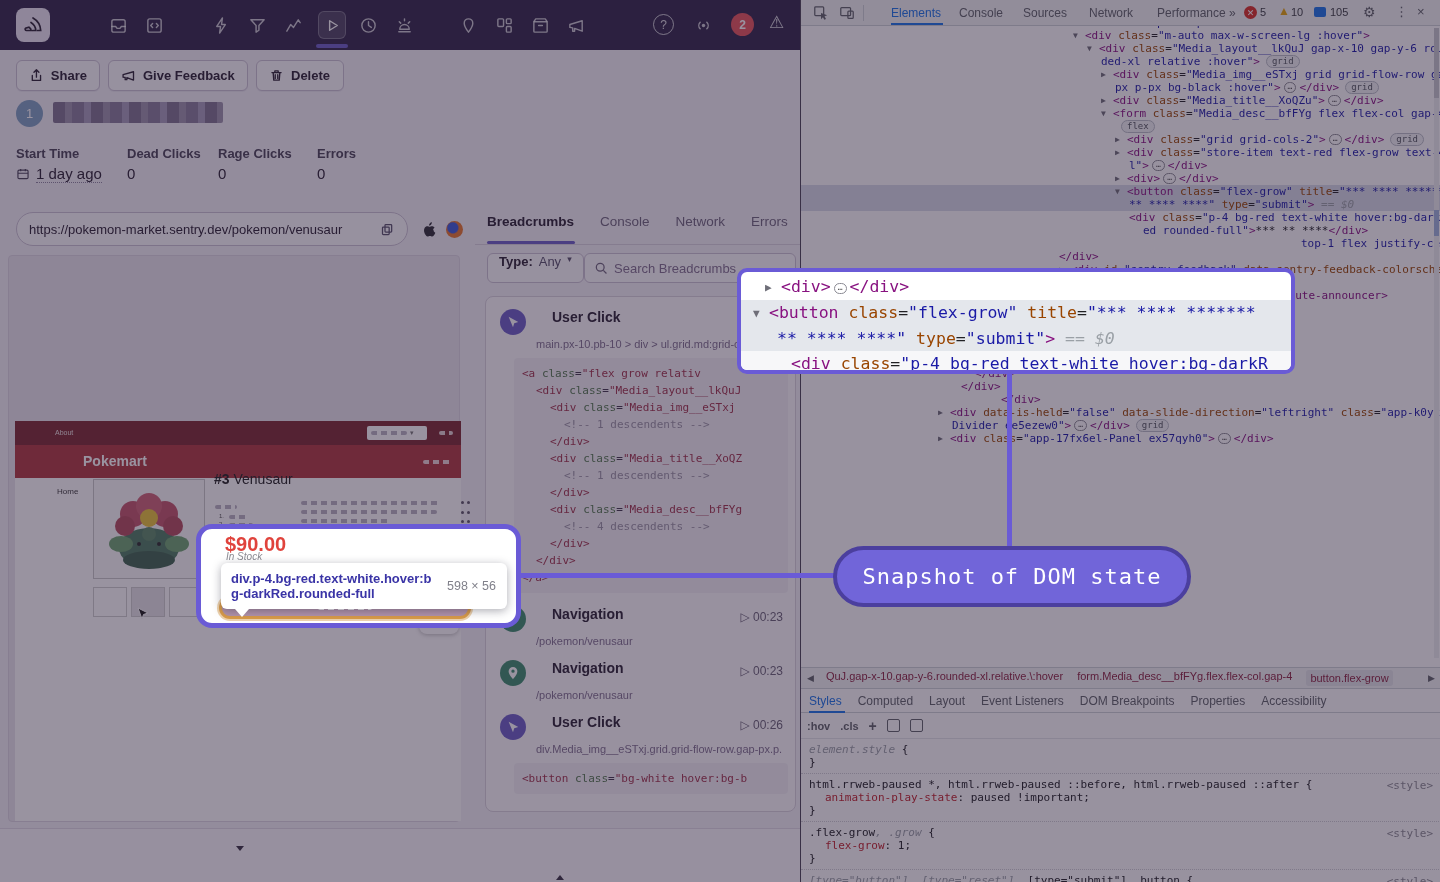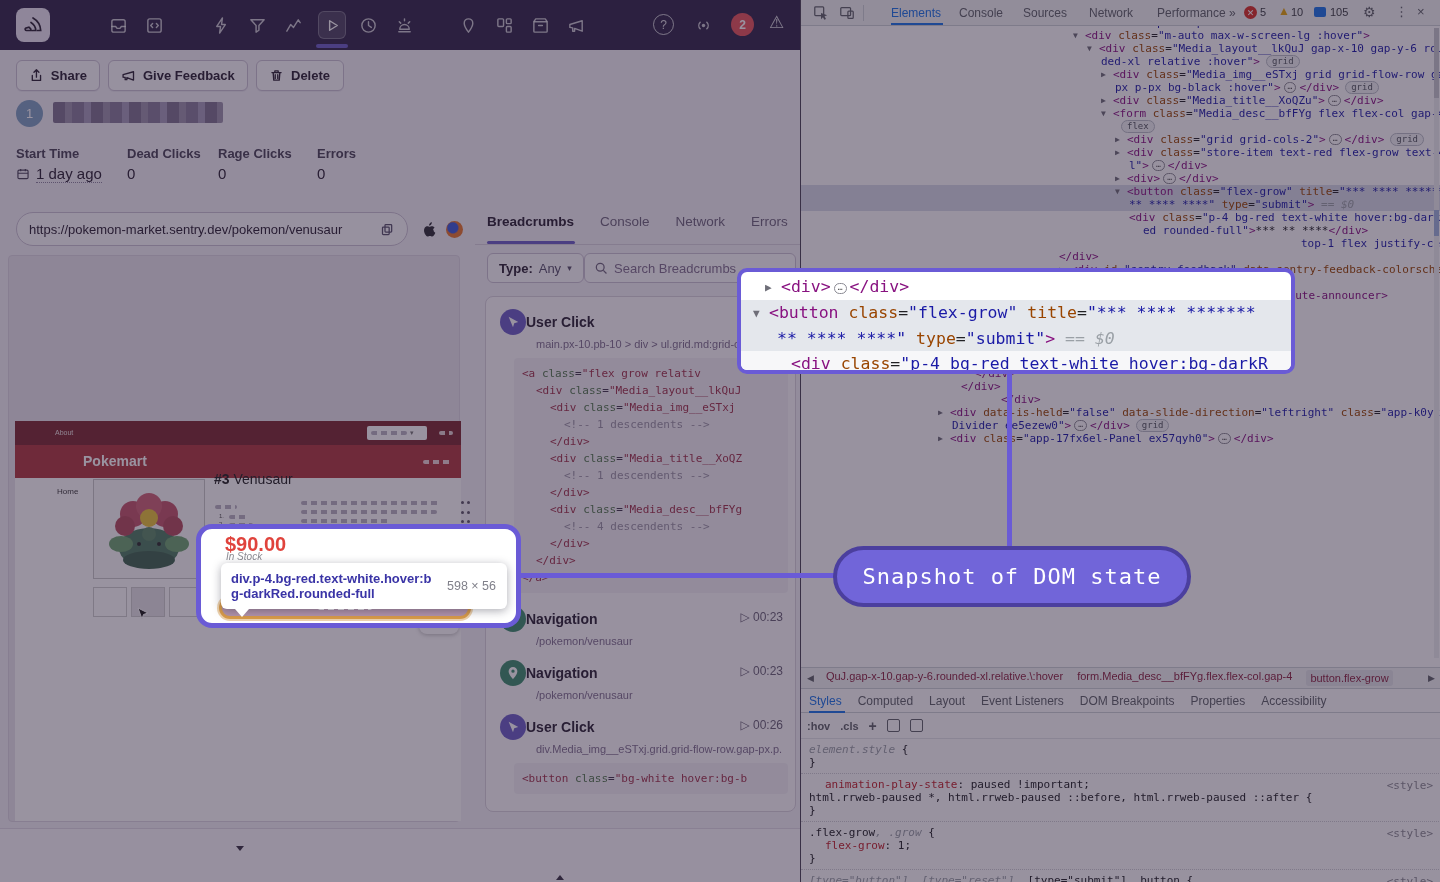--- a/index.html
+++ b/index.html
@@ -76,28 +76,28 @@
 #cursor{left:122px;top:186px}
 #chatbox{left:404px;top:183px;width:40px;height:30px;background:#fff;border-radius:8px;box-shadow:0 1px 4px rgba(0,0,0,.25)}
 
 #dragdots{left:461px;top:501px;width:10px;height:26px;display:grid;grid-template-columns:3px 3px;gap:3px}
 #dragdots i{width:3px;height:3px;border-radius:50%;background:#5d5668}
 
 #bc-tabs{left:487px;top:214px;width:313px;height:30px;display:flex;gap:26px;font-size:13.5px;color:#6F667D;white-space:nowrap}
 #bc-tabs .tab.active{color:#2B2233;font-weight:bold}
 #bc-tabline{left:475px;top:244px;width:325px;height:1px;background:#D9D4DF}
 #bc-underline{left:487px;top:241px;width:88px;height:3px;background:#6C5FC7;border-radius:2px}
-#type-pill{left:487px;top:253px;height:30px;background:#FCFBFD;border:1px solid #CBC3D4;border-radius:6px;display:flex;align-items:center;gap:6px;padding:0 11px;font-size:13px;color:#2B2233}
+#type-pill{left:487px;top:253px;height:30px;background:#FCFBFD;border:1px solid #CBC3D4;border-radius:6px;display:flex;gap:6px;padding:0 11px;font-size:13px;color:#2B2233}
 #search-pill{left:584px;top:253px;width:212px;height:30px;background:#FCFBFD;border:1px solid #CBC3D4;border-radius:6px;display:flex;align-items:center;gap:6px;padding:0 9px}
 #search-pill svg{width:14px;height:14px;stroke:#6F667D;fill:none;stroke-width:1.6}
 #search-pill input{border:0;outline:0;background:transparent;font-size:13px;color:#2B2233;width:160px;font-family:"Liberation Sans",sans-serif}
 #search-pill input::placeholder{color:#80708F}
 #evlist{left:485px;top:296px;width:311px;height:516px;background:#FDFCFE;border:1px solid #D9D3DE;border-radius:8px;overflow:hidden;padding:12px 0 0 0}
 .ev{position:relative;padding:0 12px 0 14px;margin-bottom:13px}
-.ev-head{display:flex;align-items:center;gap:0}
+.ev-head{display:flex;gap:26px}
 .ev-ic{width:26px;height:26px;border-radius:50%;display:flex;align-items:center;justify-content:center;flex:none}
 .ev-ic svg{width:14px;height:14px;fill:#fff}
 .ic-click{background:#6C5FC7}.ic-nav{background:#3E8E6E}
 .ev-title{font-size:14px;font-weight:bold;color:#2B2233}
 .ev-sub{font-size:11px;color:#80708F;margin:3px 0 0 36px;white-space:nowrap;overflow:hidden}
 .ev-time{position:absolute;right:12px;top:4px;font-size:12px;color:#6B6377}
 .codeblock{margin:8px 0 0 14px;width:274px;background:#F3F0F6;border-radius:4px;padding:7px 8px;overflow:hidden}
 
 #player{left:0;top:828px;width:800px;height:54px;background:#FBFAFD;border-top:1px solid #E1DCE6}
 
@@ -555,22 +555,22 @@
       <span class="fico"></span>
       <span class="fico"></span>
     </div>
 
     <div id="rules">
         <div class="rule">
           <div class="trow" style="padding-left: 0px;"><span class="tk-dim">element.style</span><span class="tk-pl"> {</span></div>
           <div class="trow" style="padding-left: 0px;"><span class="tk-pl">}</span></div>
         </div>
         <div class="rule">
+          <div class="trow" style="padding-left: 0px;"><span class="tk-pl">html.rrweb-paused *, html.rrweb-paused ::before, html.rrweb-paused ::after {</span></div>
           <div class="trow" style="padding-left: 16px;"><span class="tk-prop">animation-play-state</span><span class="tk-pl">: paused !important;</span></div>
-          <div class="trow" style="padding-left: 0px;"><span class="tk-pl">html.rrweb-paused *, html.rrweb-paused ::before, html.rrweb-paused ::after {</span></div>
           <div class="trow" style="padding-left: 0px;"><span class="tk-pl">}</span></div>
           <span class="stylelink">&lt;style&gt;</span>
         </div>
         <div class="rule">
           <div class="trow" style="padding-left: 0px;"><span class="tk-pl">.flex-grow</span><span class="tk-dim">, .grow</span><span class="tk-pl"> {</span></div>
           <div class="trow" style="padding-left: 16px;"><span class="tk-prop">flex-grow</span><span class="tk-pl">: 1;</span></div>
           <div class="trow" style="padding-left: 0px;"><span class="tk-pl">}</span></div>
           <span class="stylelink">&lt;style&gt;</span>
         </div>
         <div class="rule">

